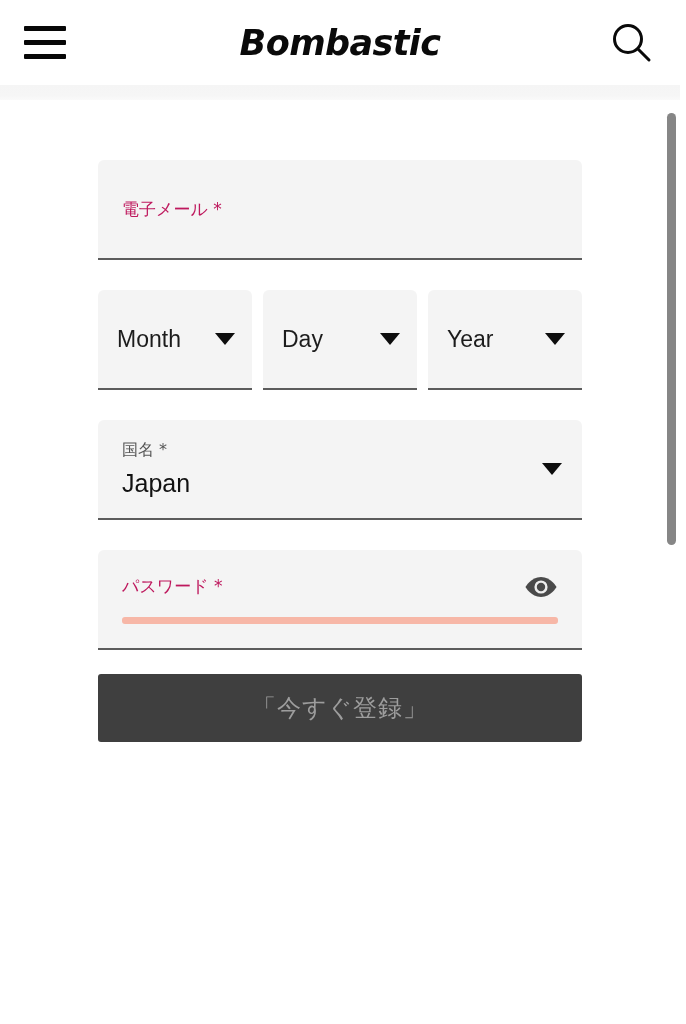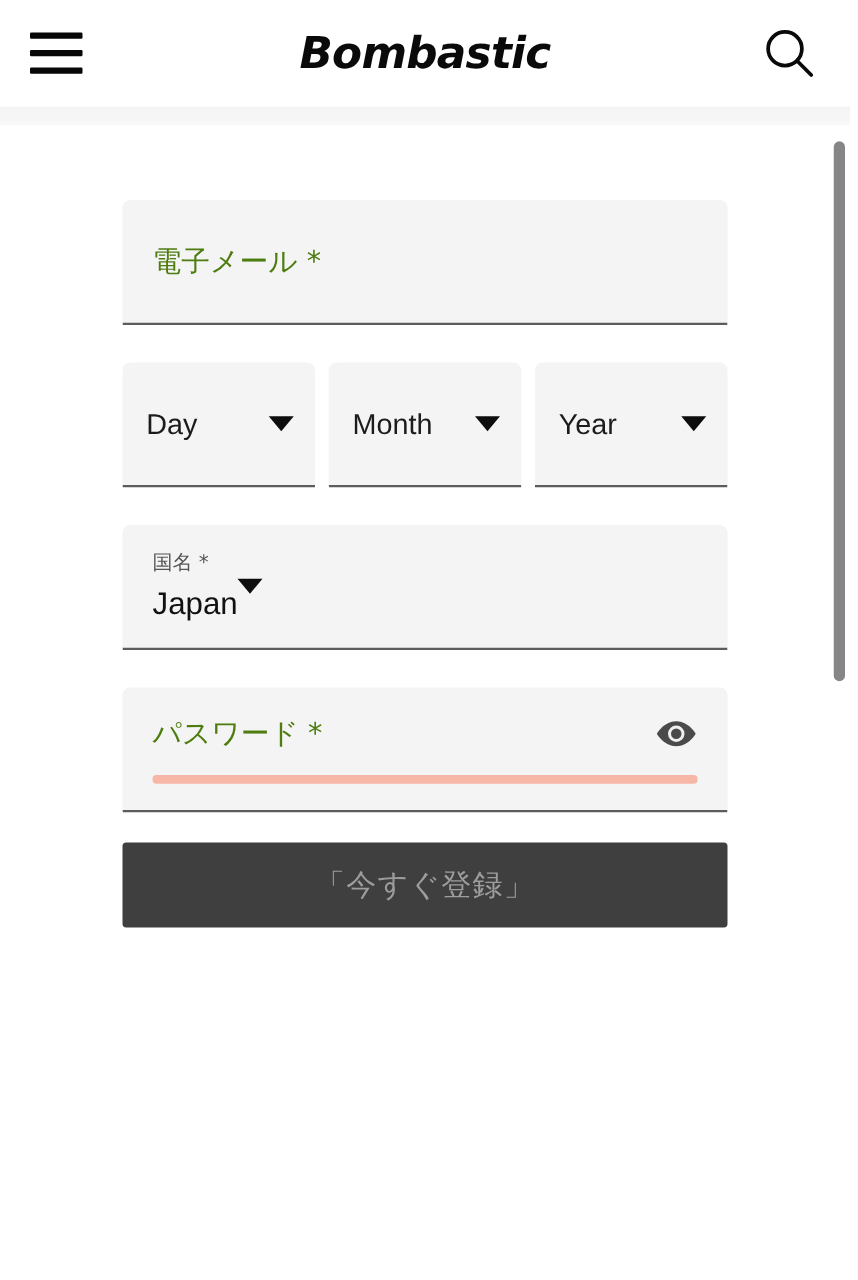--- a/index.html
+++ b/index.html
@@ -93,22 +93,22 @@
     border-bottom: 2px solid #5c5c5c;
   }
 
   .field-email {
     height: 100px;
     display: flex;
     align-items: center;
     padding: 0 24px;
   }
   .field-placeholder {
-    font-size: 23px;
-    color: #4d7c0f;
+    font-size: 17px;
+    color: #be185d;
     font-family: "DejaVu Sans", "Liberation Sans", sans-serif;
   }
 
   
   .date-row {
     display: flex;
     gap: 11px;
     margin-top: 30px;
   }
   .select-small {
@@ -134,21 +134,21 @@
     border-right: 10px solid transparent;
     border-top: 12px solid #0d0d0d;
   }
 
   
   .field-country {
     margin-top: 30px;
     height: 100px;
     display: flex;
     align-items: center;
-    justify-content: flex-start;
+    justify-content: space-between;
     padding: 0 20px 0 24px;
     cursor: pointer;
   }
   .country-inner { display: flex; flex-direction: column; gap: 8px; }
   .float-label {
     font-size: 16px;
     color: #555555;
     font-family: "DejaVu Sans", "Liberation Sans", sans-serif;
   }
   .country-value {
@@ -279,25 +279,25 @@
   <div class="header-strip"></div>
 
   <div class="content">
 
     <div class="field field-email">
       <span class="field-placeholder">電子メール *</span>
     </div>
 
     <div class="date-row">
       <div class="select-small">
+        <span class="value">Month</span>
+        <span class="caret"></span>
+      </div>
+      <div class="select-small">
         <span class="value">Day</span>
-        <span class="caret"></span>
-      </div>
-      <div class="select-small">
-        <span class="value">Month</span>
         <span class="caret"></span>
       </div>
       <div class="select-small">
         <span class="value">Year</span>
         <span class="caret"></span>
       </div>
     </div>
 
     <div class="field field-country">
       <div class="country-inner">

